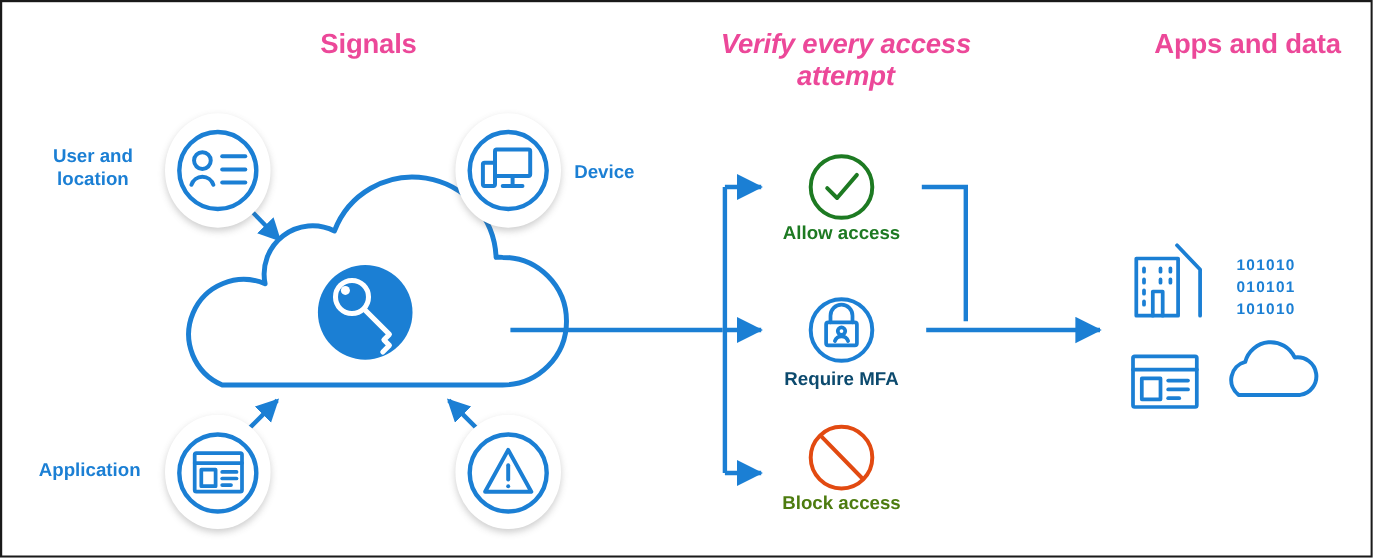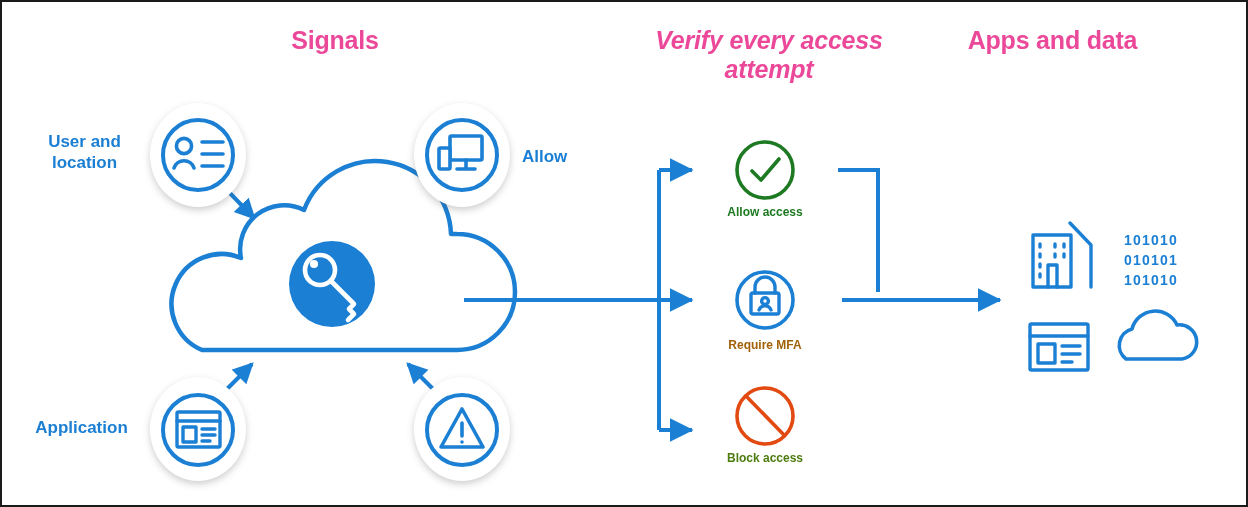--- a/index.html
+++ b/index.html
@@ -23,47 +23,47 @@
     position:absolute;
     color:#ec4899;
     font-weight:bold;
     font-size:25px;
     line-height:29px;
     text-align:center;
     letter-spacing:-0.2px;
   }
   #heading-signals{left:233px;top:24px;width:200px;}
   #heading-verify{left:637px;top:24px;width:260px;font-style:italic;}
-  #heading-apps{left:928px;top:24px;width:245px;}
+  #heading-apps{left:972px;top:24px;width:245px;text-align:right;}
 
   
   .sig-label{
     position:absolute;
     color:#1b7fd4;
     font-weight:bold;
     font-size:17px;
     line-height:21px;
     text-align:center;
   }
   #label-user{left:20px;top:129px;width:125px;}
   #label-device{left:520px;top:144px;width:100px;text-align:left;}
   #label-application{left:12px;top:415px;width:135px;}
   #label-realtime{left:515px;top:413px;width:110px;}
 
   
   .dec-label{
     position:absolute;
     font-weight:bold;
-    font-size:12px;
+    font-size:17px;
     line-height:20px;
     text-align:center;
     width:240px;
   }
   #label-allow{left:643px;top:200px;color:#1d7a22;}
-  #label-mfa{left:643px;top:333px;color:#a16207;}
+  #label-mfa{left:643px;top:333px;color:#0c4a6e;}
   #label-block{left:643px;top:446px;color:#4d7c0f;}
 
   
   .bubble{
     position:absolute;
     width:96px;height:104px;
     border-radius:50%;
     background:#ffffff;
     box-shadow:0 3px 7px rgba(80,80,80,0.28);
   }
@@ -262,20 +262,20 @@
     <div>101010</div>
     <div>010101</div>
     <div>101010</div>
   </div>
 
   <div class="heading" id="heading-signals" style="z-index:3">Signals</div>
   <div class="heading" id="heading-verify" style="z-index:3">Verify every access attempt</div>
   <div class="heading" id="heading-apps" style="z-index:3">Apps and data</div>
 
   <div class="sig-label" id="label-user" style="z-index:3">User and location</div>
-  <div class="sig-label" id="label-device" style="z-index:3">Allow</div>
+  <div class="sig-label" id="label-device" style="z-index:3">Device</div>
   <div class="sig-label" id="label-application" style="z-index:3">Application</div>
 
   <div class="dec-label" id="label-allow" style="z-index:3">Allow access</div>
   <div class="dec-label" id="label-mfa" style="z-index:3">Require MFA</div>
   <div class="dec-label" id="label-block" style="z-index:3">Block access</div>
 
 </div>
 
 </body></html>

